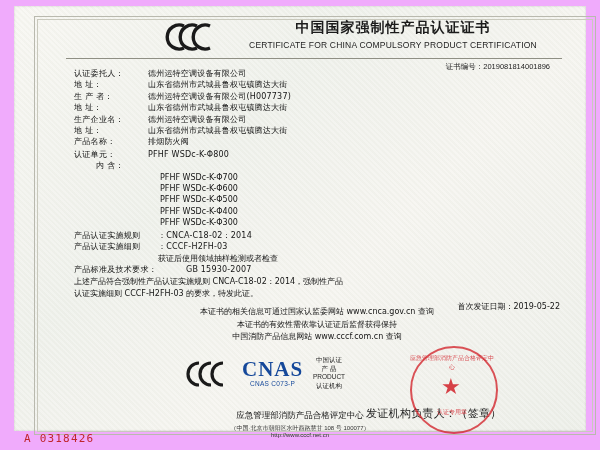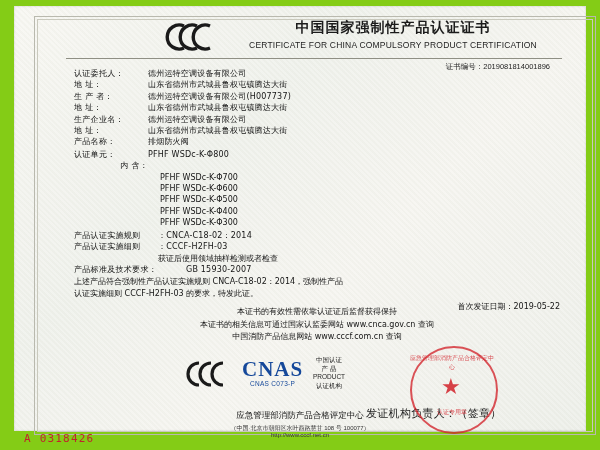--- a/index.html
+++ b/index.html
@@ -3,21 +3,21 @@
 <meta charset="utf-8">
 <style>
   html,body{margin:0;padding:0;}
   body{
     width:600px;height:450px;overflow:hidden;
     background:#ffffff;
     font-family:"Liberation Sans", sans-serif;
   }
   .page{
     position:relative;width:600px;height:450px;
-    background:#84cc16;
+    background:#f0abfc;
   }
   
   .sheet{
     position:absolute;left:14px;top:6px;width:572px;height:425px;
     background:linear-gradient(135deg,#f7f6f1 0%,#eef0ea 35%,#f5f4ef 60%,#eceee8 100%);
     box-shadow:0 0 2px rgba(0,0,0,.25) inset;
   }
   .sheet:before{
     content:"";position:absolute;left:0;top:0;right:0;bottom:0;
     background:
@@ -192,21 +192,21 @@
         <span class="lbl">产品名称：</span>
         <span class="val">排烟防火阀</span>
       </div>
 
       <div class="row block">
         <span class="lbl">认证单元：</span>
         <span class="val">PFHF  WSDc-K-Φ800</span>
       </div>
 
       <div class="row">
-        <span class="lbl" style="padding-left:22px;width:52px;flex:0 0 52px;text-align:right;">内 含：</span>
+        <span class="lbl" style="padding-left:22px;width:52px;flex:0 0 52px;">内 含：</span>
       </div>
       <div class="indent-model">PFHF  WSDc-K-Φ700</div>
       <div class="indent-model">PFHF  WSDc-K-Φ600</div>
       <div class="indent-model">PFHF  WSDc-K-Φ500</div>
       <div class="indent-model">PFHF  WSDc-K-Φ400</div>
       <div class="indent-model">PFHF  WSDc-K-Φ300</div>
 
       <div class="row block">
         <span class="lbl wide">产品认证实施规则</span>
         <span class="val">：CNCA-C18-02：2014</span>
@@ -222,22 +222,22 @@
         <span class="val">GB 15930-2007</span>
       </div>
 
       <div class="block">上述产品符合强制性产品认证实施规则 CNCA-C18-02：2014，强制性产品</div>
       <div>认证实施细则 CCCF-H2FH-03 的要求，特发此证。</div>
 
       <div style="text-align:right;margin-top:2px;">首次发证日期：2019-05-22</div>
     </div>
 
     <div class="foot">
+      <div>本证书的相关信息可通过国家认监委网站 www.cnca.gov.cn 查询</div>
       <div>本证书的有效性需依靠认证证后监督获得保持</div>
-      <div>本证书的相关信息可通过国家认监委网站 www.cnca.gov.cn 查询</div>
       <div>中国消防产品信息网站 www.cccf.com.cn 查询</div>
     </div>
 
     <div class="ccc-bottom">
       <svg viewBox="0 0 52 32" width="52" height="32" aria-hidden="true">
         <g fill="none" stroke="#1a1a1a" stroke-width="3.2">
           <path d="M19 5 A11 11 0 1 0 19 27"></path>
           <path d="M31 5 A11 11 0 1 0 31 27"></path>
           <path d="M43 5 A11 11 0 1 0 43 27"></path>
         </g>

